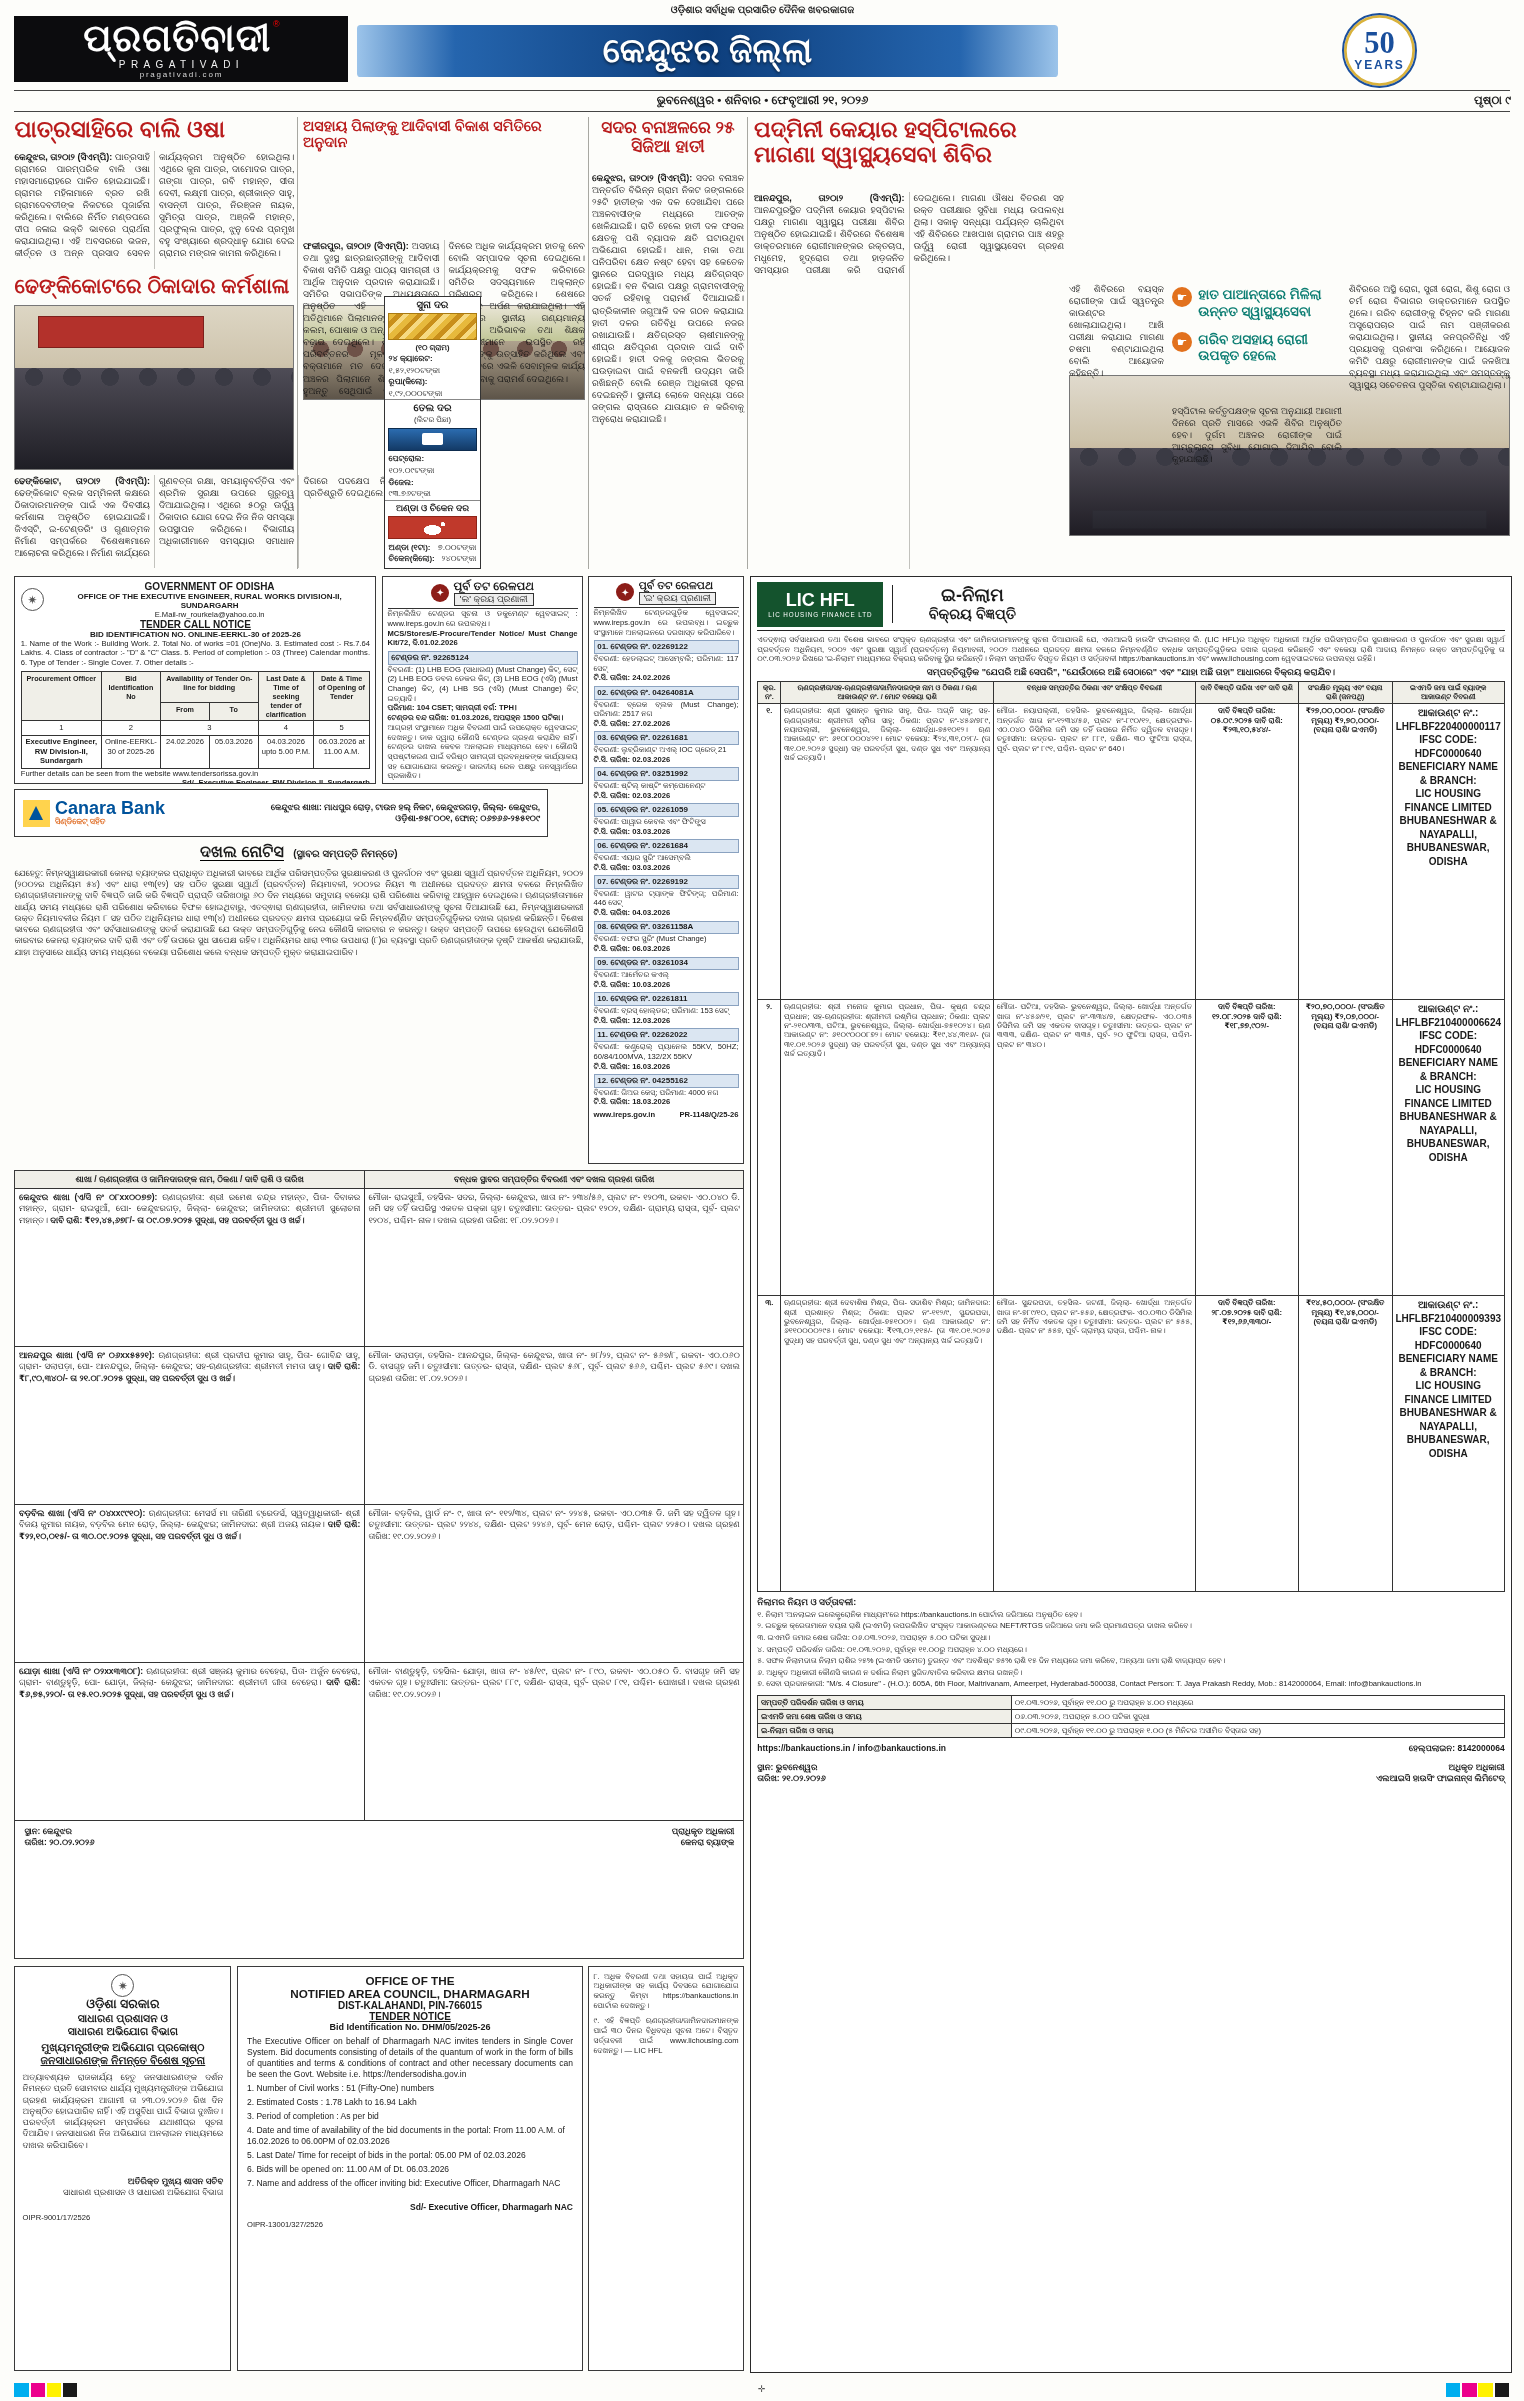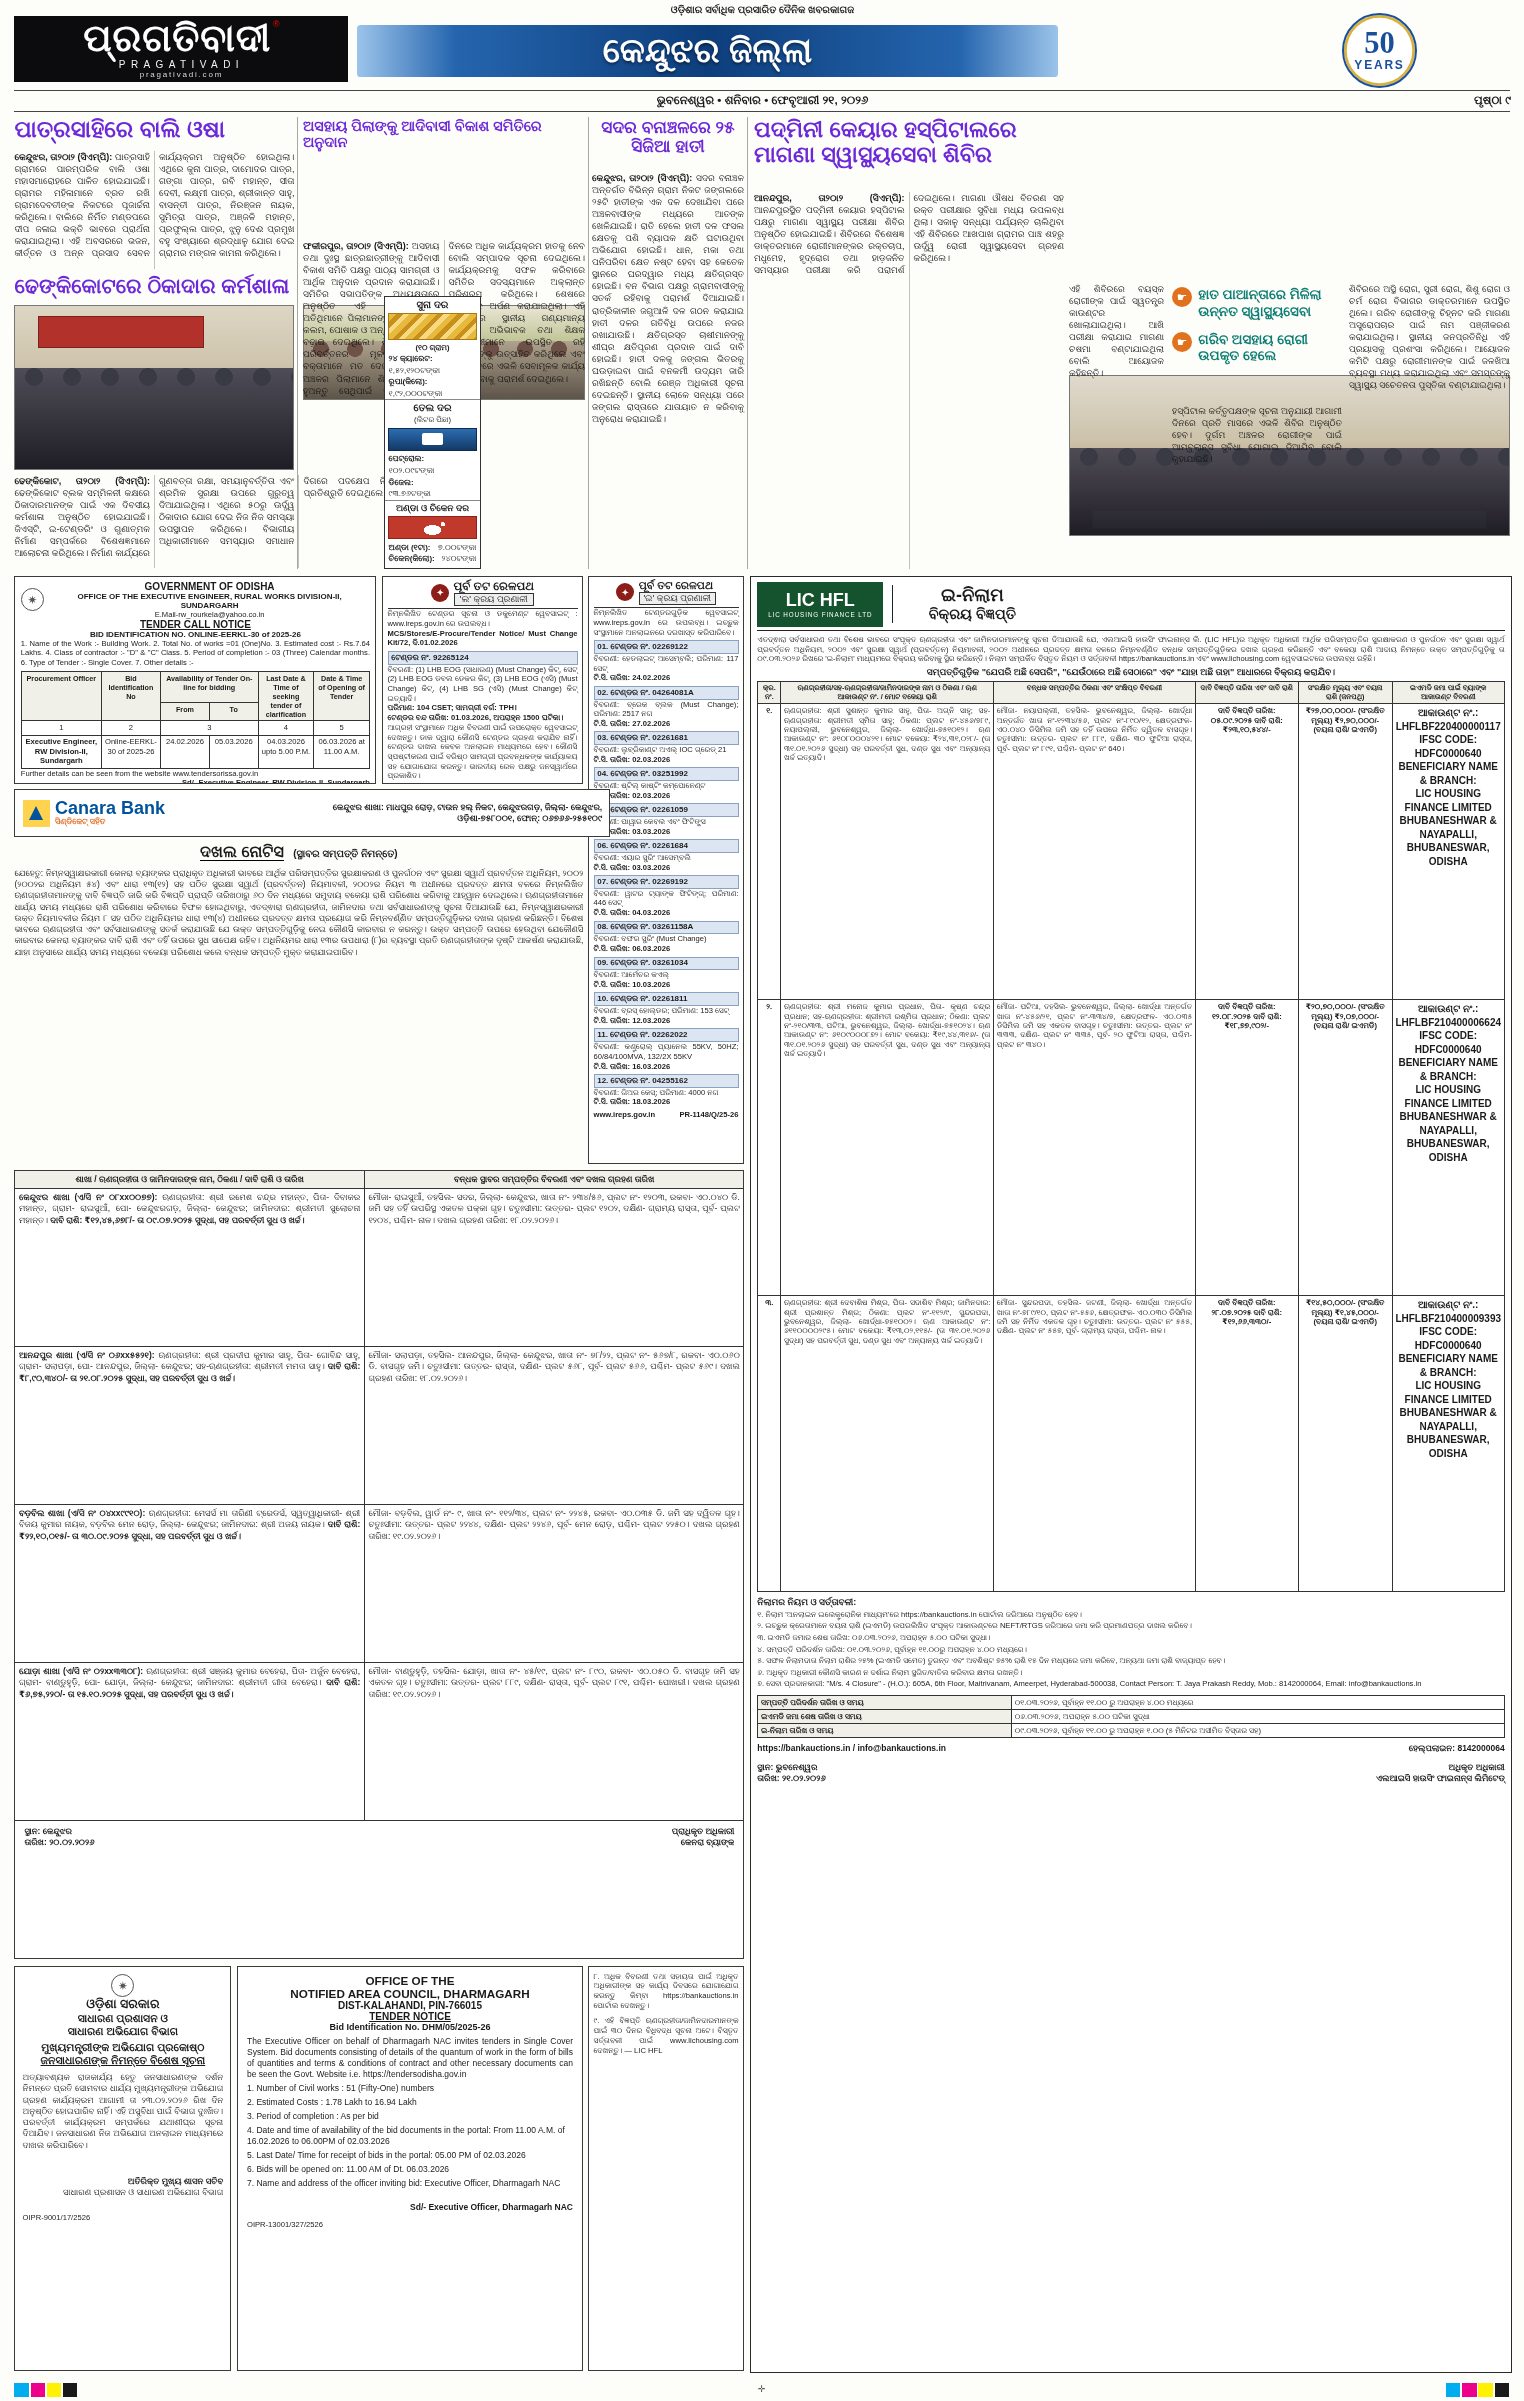--- a/index.html
+++ b/index.html
@@ -8,21 +8,21 @@
          font-family:"Liberation Sans","DejaVu Sans",sans-serif;color:#1a1a1a;overflow:hidden;}
   .abs{position:absolute;}
   .c{text-align:center;}
   .r{text-align:right;}
   .b{font-weight:bold;}
   .j{text-align:justify;}
   .tiny{font-size:8.5px;line-height:1.32;}
   .tiny8{font-size:7.6px;line-height:1.3;}
   .body-sm{font-size:9px;line-height:1.34;text-align:justify;color:#121212;}
   .cols2{column-count:2;column-gap:9px;column-rule:0.9px solid #c2c2bd;}
-  .headline{font-weight:bold;color:#6d28d9;line-height:1.12;}
+  .headline{font-weight:bold;color:#b91c1c;line-height:1.12;}
   .vr{position:absolute;width:0.9px;background:#a8a8a2;}
   .hr{position:absolute;height:0.9px;background:#444;}
   .box{border:1.3px solid #2a2a2a;background:#fff;overflow:hidden;}
   .boxthin{border:0.9px solid #3a3a3a;background:#fff;overflow:hidden;}
   
   .mast-black{background:#0c0c0e;color:#fff;display:flex;flex-direction:column;align-items:center;justify-content:center;}
   .mast-logo{font-family:"Liberation Serif","DejaVu Serif",serif;font-weight:bold;font-size:38px;line-height:1;letter-spacing:0.9px;}
   .mast-sub{font-size:10px;letter-spacing:5.4px;margin-top:2.7px;color:#f2f2f2;}
   .mast-site{font-size:8px;letter-spacing:1.8px;color:#d8d8d8;}
   .edition{background:linear-gradient(90deg,#9cc4ea 0%,#2565ae 14%,#0d3e7c 50%,#2565ae 86%,#9cc4ea 100%);
@@ -368,21 +368,21 @@
         <div class="rail-item">ବିବରଣୀ: ଗିଅର କେସ୍; ପରିମାଣ: 4000 ନଗ</div>
         <div class="rail-item b">ଟି.ସି. ତାରିଖ: 18.03.2026</div>
       </div>
       </div>
     <div style="display:flex;justify-content:space-between;margin-top:2.7px;">
       <span class="tiny8 b">www.ireps.gov.in</span>
       <span class="tiny8 b">PR-1148/Q/25-26</span>
     </div>
   </div>
 
-  <div class="abs boxthin" style="left:14.4px;top:789px;width:596px;height:48px;padding:3.6px 7.2px;display:flex;align-items:center;justify-content:space-between;gap:48px;">
+  <div class="abs boxthin" style="left:14.4px;top:789px;width:534px;height:48px;padding:3.6px 7.2px;display:flex;align-items:center;justify-content:space-between;gap:48px;">
     <div class="canara-logo">
       <div class="can-mark"></div>
       <div>
         <div class="can-name">Canara Bank</div>
         <div class="can-sub">ସିଣ୍ଡିକେଟ୍ ସହିତ</div>
       </div>
     </div>
     <div class="tiny b r" style="width:296px;">କେନ୍ଦୁଝର ଶାଖା: ମାଧପୁର ରୋଡ଼, ଟାଉନ ହଲ୍ ନିକଟ, କେନ୍ଦୁଝରଗଡ଼, ଜିଲ୍ଲା- କେନ୍ଦୁଝର, ଓଡ଼ିଶା-୭୫୮୦୦୧, ଫୋନ୍: ୦୬୭୬୬-୨୫୫୧୦୯</div>
   </div>
 

